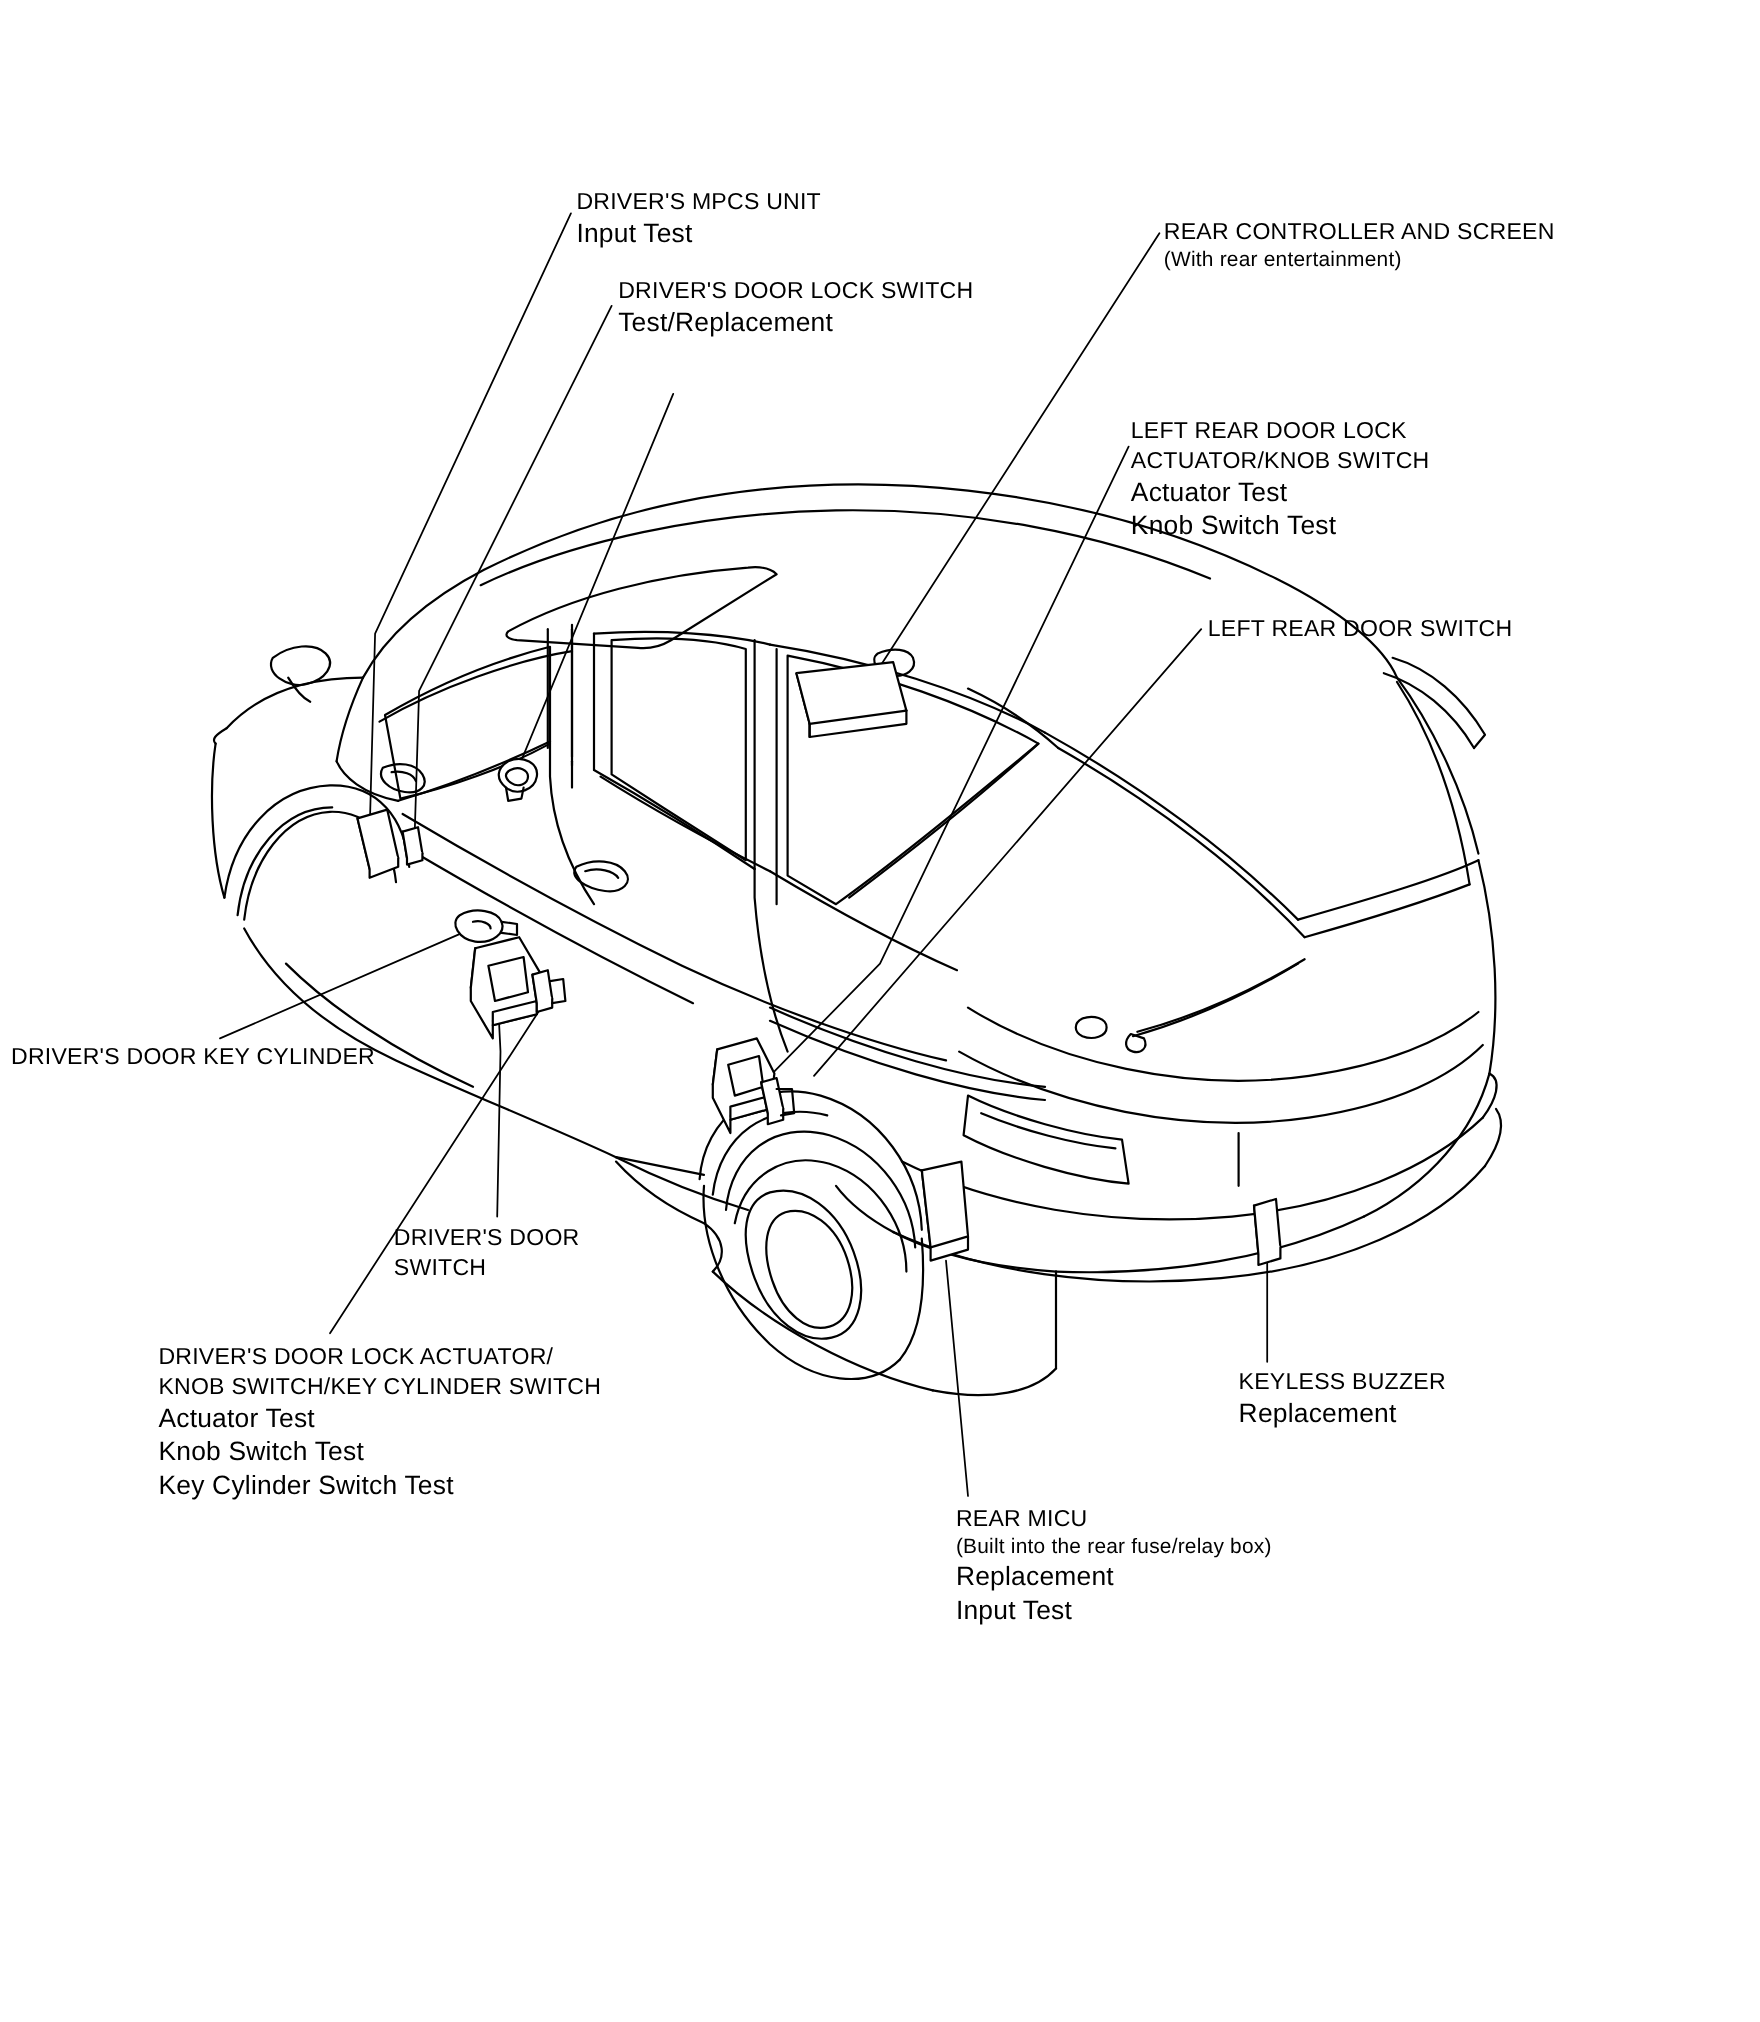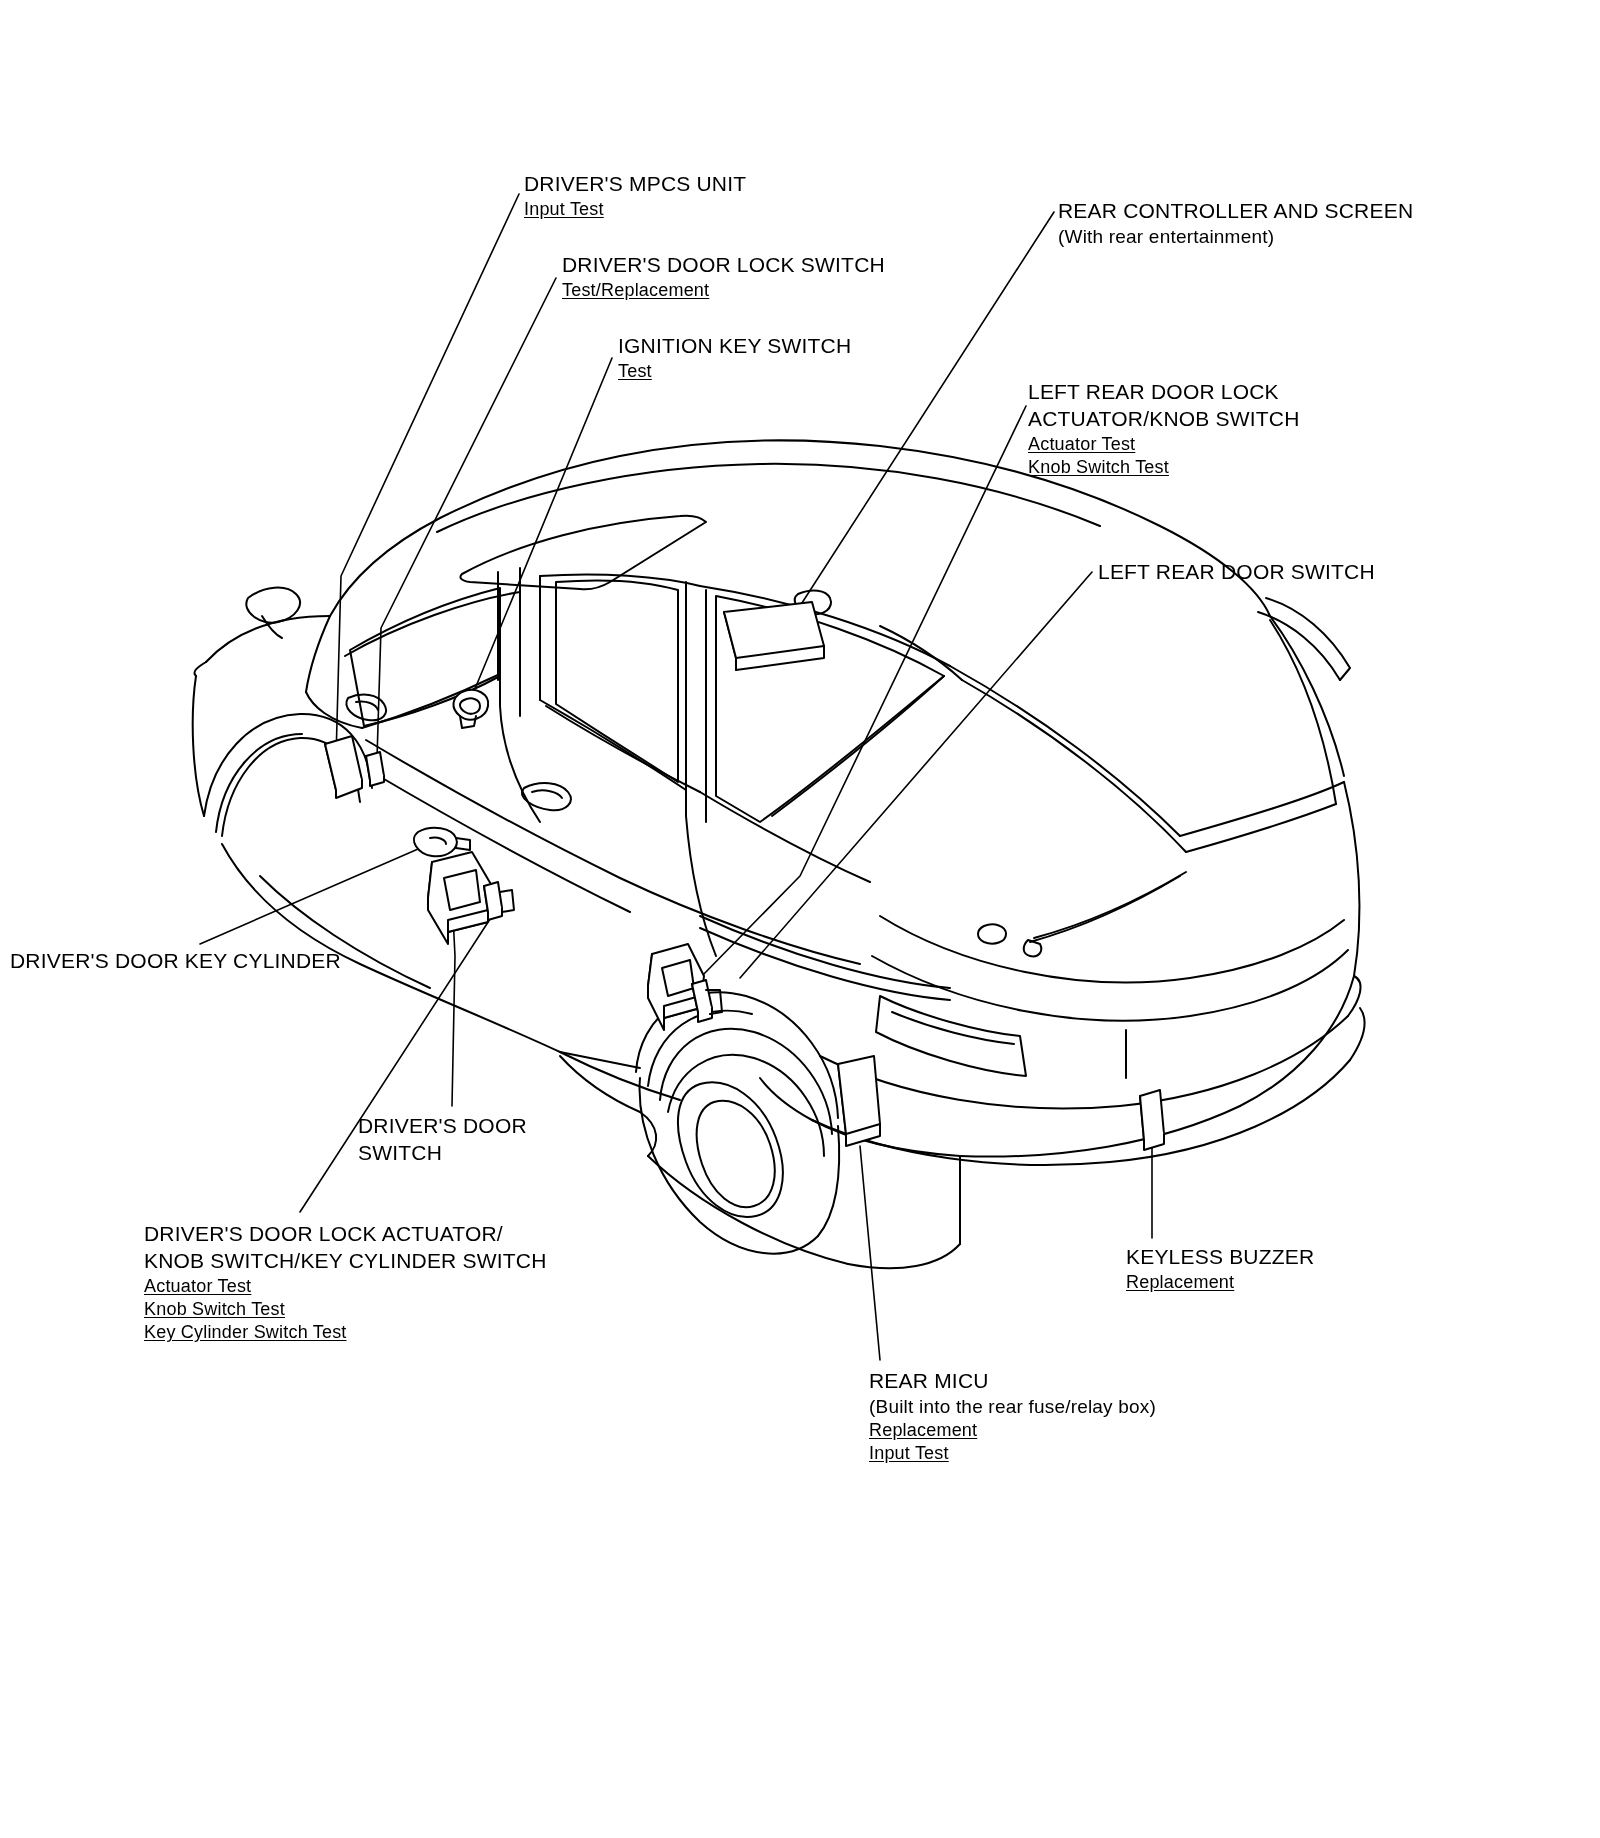--- a/index.html
+++ b/index.html
@@ -34,22 +34,21 @@
   }
   .callout .title {
     font-size: 21px;
     letter-spacing: 0.2px;
   }
   .callout .sub {
     font-size: 19px;
     letter-spacing: 0.2px;
   }
   .callout .link {
-    font-size: 18px;
-    text-decoration: underline;
+    font-size: 24px;
     text-underline-offset: 2px;
     letter-spacing: 0.2px;
     display: block;
     width: fit-content;
     cursor: pointer;
   }
   .callout .title.multi { white-space: pre; }
 </style>
 </head>
 <body>
@@ -253,24 +252,20 @@
   <div class="callout" style="left:524px; top:155px;">
     <div class="title">DRIVER'S MPCS UNIT</div>
     <span class="link">Input Test</span>
   </div>
 
   <div class="callout" style="left:562px; top:236px;">
     <div class="title">DRIVER'S DOOR LOCK SWITCH</div>
     <span class="link">Test/Replacement</span>
   </div>
 
-  <div class="callout" style="left:618px; top:317px;">
-    <div class="title">IGNITION KEY SWITCH</div>
-    <span class="link">Test</span>
-  </div>
 
   <div class="callout" style="left:1058px; top:182px;">
     <div class="title">REAR CONTROLLER AND SCREEN</div>
     <div class="sub">(With rear entertainment)</div>
   </div>
 
   <div class="callout" style="left:1028px; top:363px;">
     <div class="title multi">LEFT REAR DOOR LOCK
 ACTUATOR/KNOB SWITCH</div>
     <span class="link">Actuator Test</span>

